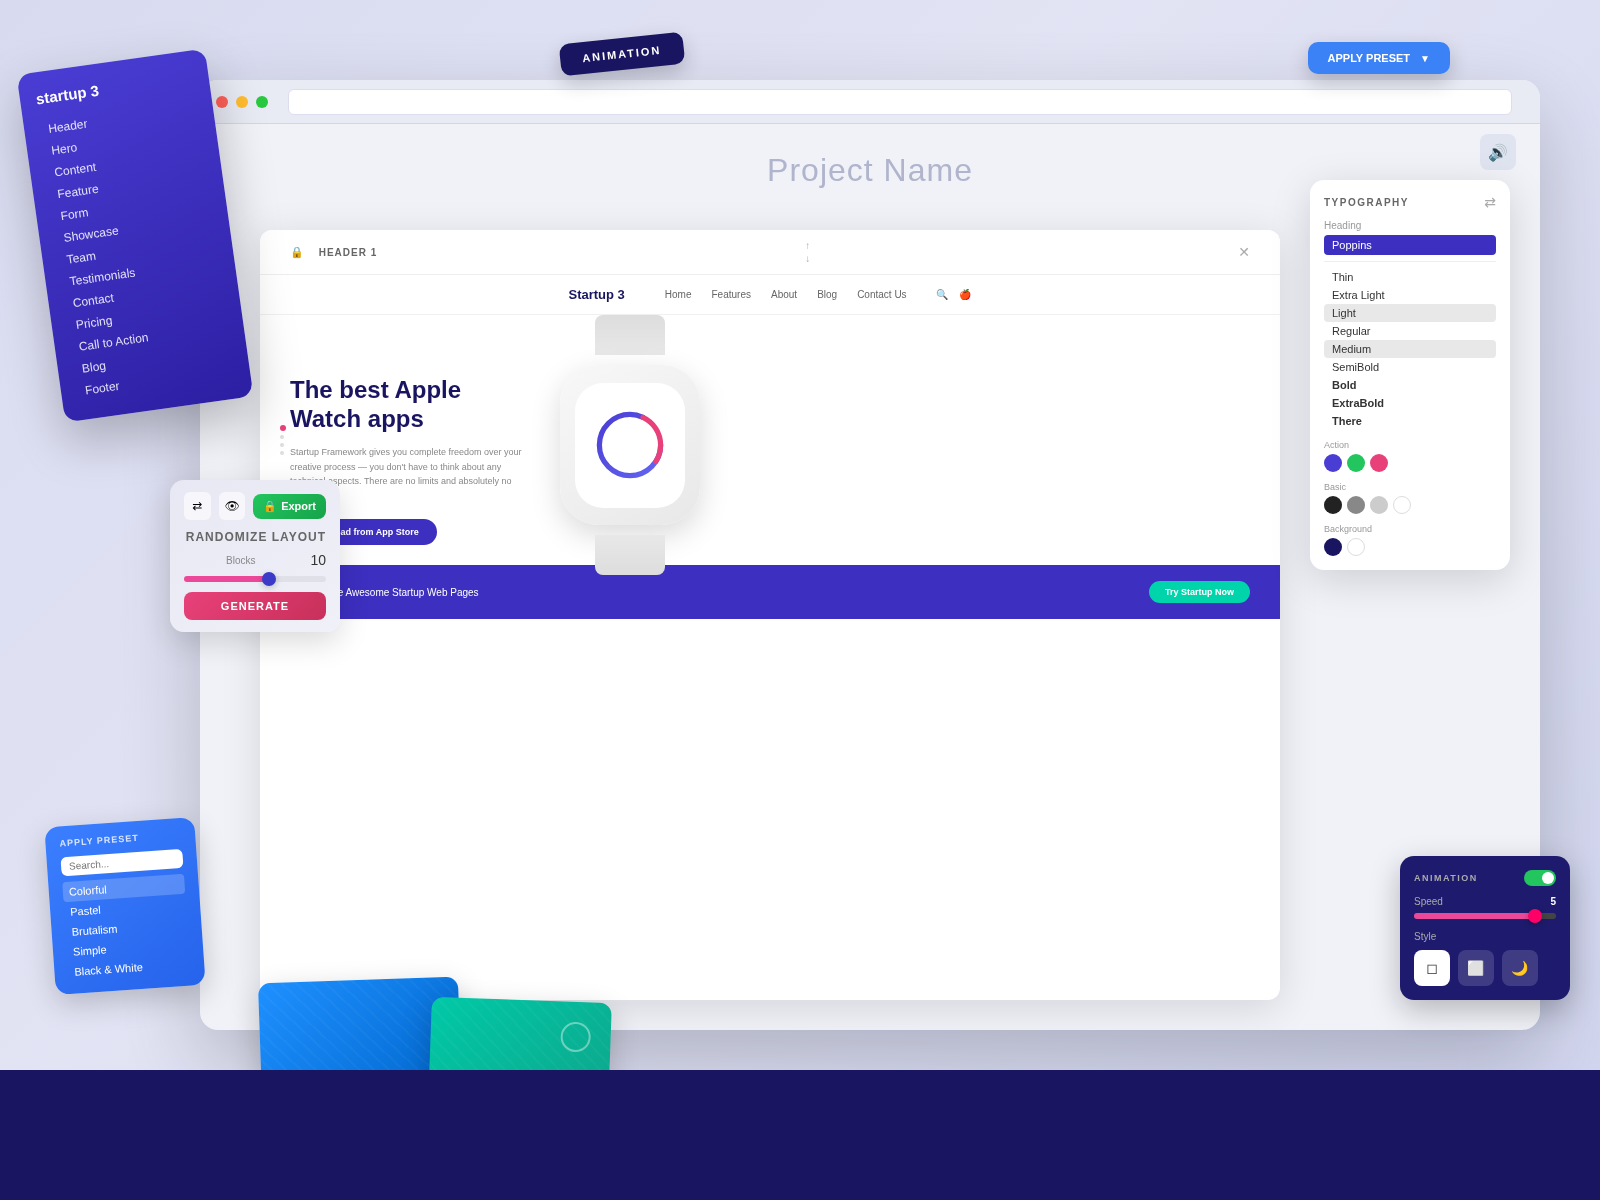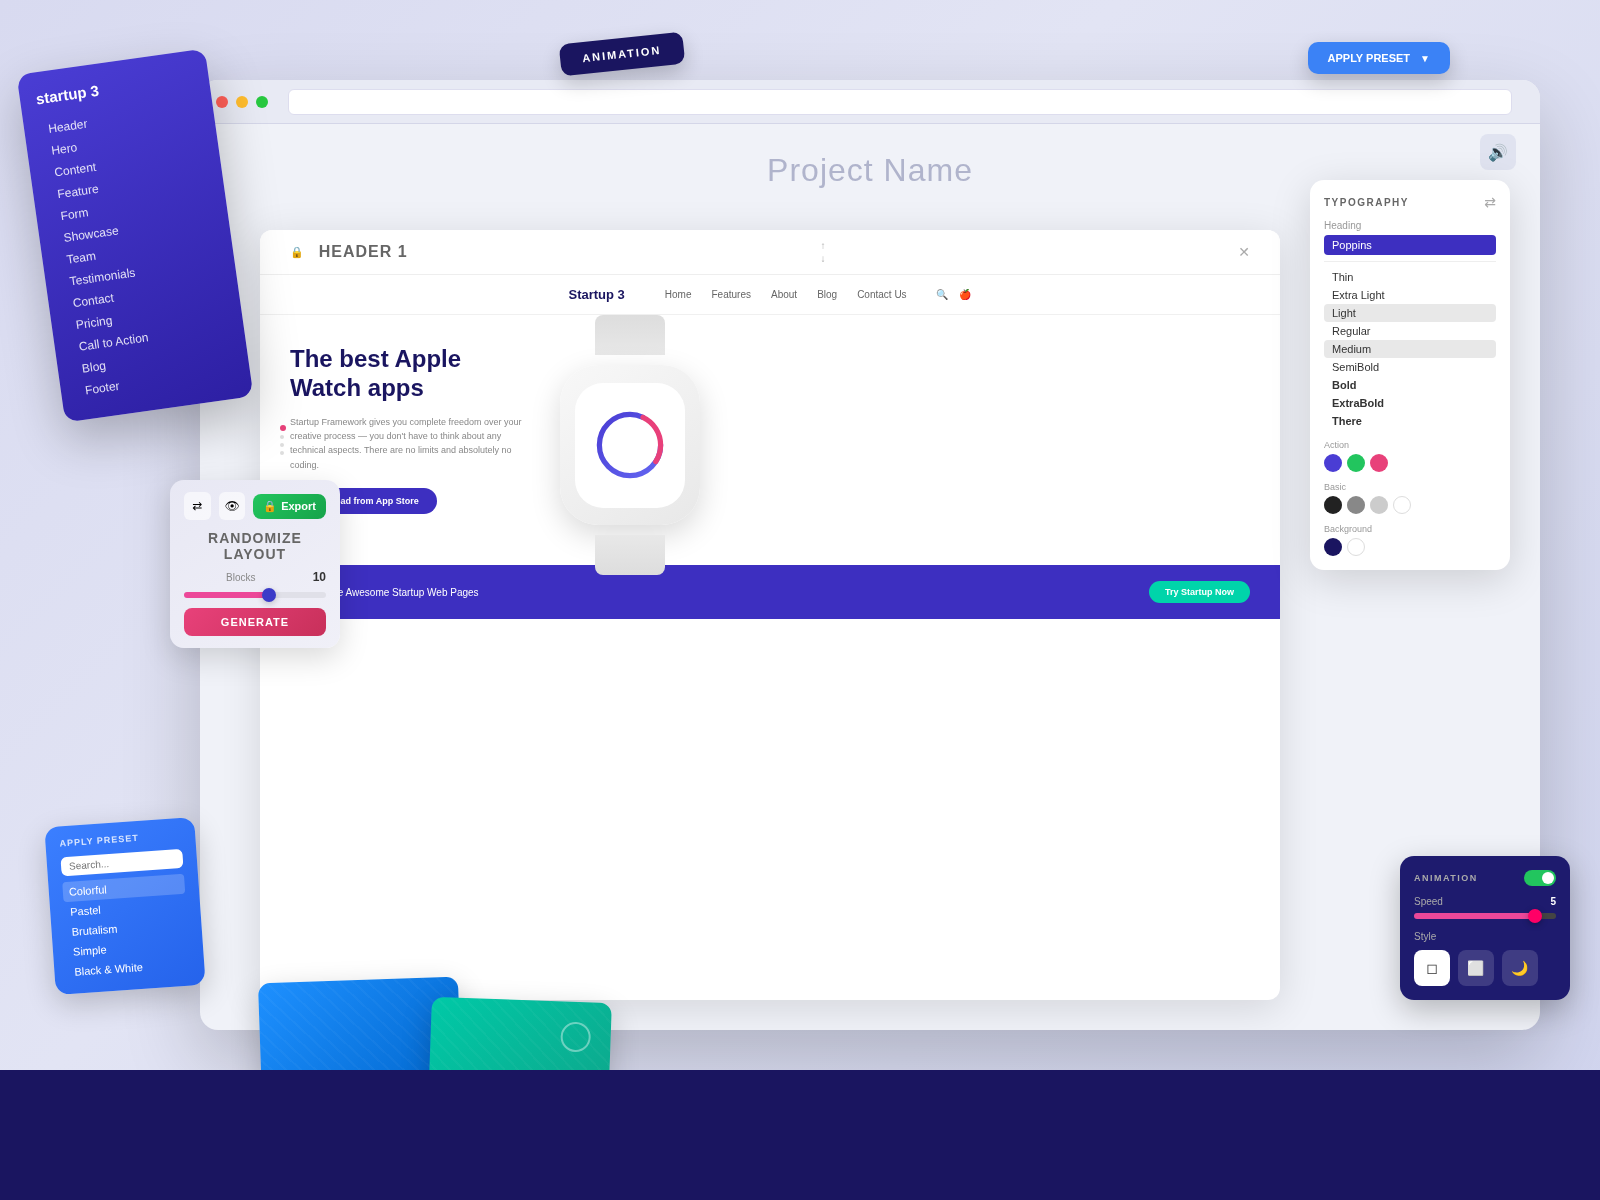--- a/index.html
+++ b/index.html
@@ -138,21 +138,21 @@
     }
     .ws-header-left {
       display: flex;
       align-items: center;
       gap: 8px;
       color: #888;
       font-size: 10px;
     }
     .ws-lock-icon { font-size: 11px; color: #888; }
     .ws-header-label {
-      font-size: 16px;
+      font-size: 10px;
       font-weight: 600;
       color: #666;
       letter-spacing: 1px;
       padding-left: 7px;
     }
     .ws-header-close {
       color: #aaa;
       font-size: 14px;
       cursor: pointer;
     }
@@ -189,21 +189,21 @@
       display: flex;
       gap: 10px;
       margin-left: 10px;
     }
 
     
     .ws-hero {
       background: #fff;
       padding: 30px 30px 20px;
       display: flex;
-      align-items: flex-start;
+      align-items: flex-end;
       min-height: 220px;
       position: relative;
     }
     .ws-hero-text {
       flex: 1;
       max-width: 240px;
     }
     .ws-hero-h1 {
       font-size: 24px;
       font-weight: 800;
@@ -502,43 +502,43 @@
       font-weight: 700;
       border: none;
       border-radius: 8px;
       padding: 6px 10px;
       cursor: pointer;
       display: flex;
       align-items: center;
       gap: 4px;
     }
     .randomize-label {
-      font-size: 14px;
+      font-size: 12px;
       font-weight: 700;
       letter-spacing: 1px;
       color: #666;
-      text-align: center;
+      text-align: right;
       margin-bottom: 8px;
       text-transform: uppercase;
     }
     .slider-row {
       display: flex;
       align-items: center;
       justify-content: space-between;
       margin-bottom: 8px;
       padding-left: 42px;
     }
     .slider-label {
       font-size: 10px;
       color: #888;
     }
     .slider-value {
-      font-size: 12px;
+      font-size: 14px;
       color: #333;
-      font-weight: 700;
+      font-weight: 400;
     }
     .slider-track {
       width: 100%;
       height: 6px;
       background: linear-gradient(90deg, #ec4899 0%, #ec4899 60%, #e0e0e8 60%);
       border-radius: 3px;
       margin-bottom: 10px;
       position: relative;
     }
     .slider-thumb {

